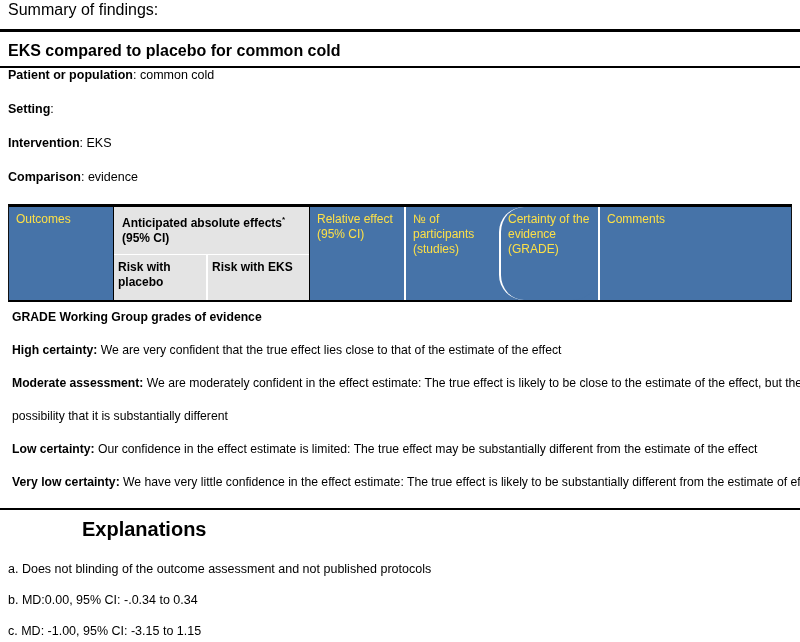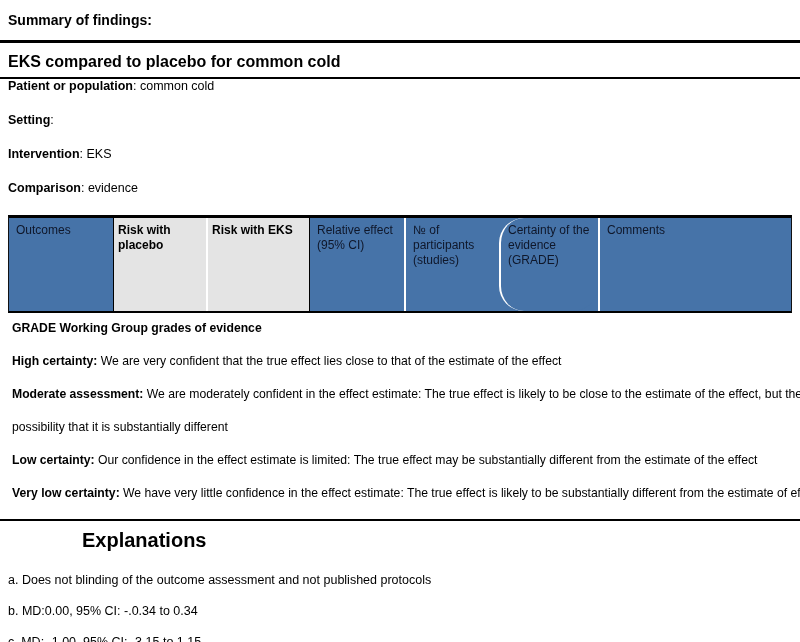--- a/index.html
+++ b/index.html
@@ -2,38 +2,38 @@
 <html><head>
 <meta charset="utf-8">
 <style>
   html,body{margin:0;padding:0;}
   body{
     width:800px;height:642px;overflow:hidden;background:#ffffff;
     font-family:"Liberation Sans","DejaVu Sans",sans-serif;color:#000;
   }
   .page{width:800px;height:642px;position:relative;}
   .pad{padding-left:8px;padding-right:8px;}
-  .summary-label{padding-top:13px;font-size:14px;font-weight:bold;line-height:15px;}
+  .summary-label{padding-top:2px;font-size:16px;font-weight:normal;line-height:15px;}
   .rule{border:0;background:#000;width:100%;padding:0;margin:0;}
   .rule-1{height:3px;margin-top:12px;}
   .rule-2{height:2px;margin-top:5px;}
   .rule-3{height:2px;margin-top:15px;}
   .main-title{margin-top:8px;font-size:16px;font-weight:bold;line-height:21px;}
   .meta{margin-top:0;}
   .meta-line{font-size:12.5px;line-height:15px;margin-bottom:19px;}
   .meta-line b{font-weight:bold;}
   
   .sof-table{
     margin:10px 8px 0 8px;width:784px;box-sizing:border-box;
     border-top:3px solid #000;border-bottom:2px solid #000;
     border-left:1px solid #111;border-right:1px solid #111;
     display:flex;height:98px;background:#4673a8;
   }
   .cell{box-sizing:border-box;font-size:12px;line-height:15px;}
-  .blue{background:#4673a8;color:#0f172a;padding:5px 7px;}
+  .blue{background:#4673a8;color:#fde047;padding:5px 7px;}
   .blue-sep{border-left:2px solid #fff;}
   .col-outcomes{width:104px;}
   .gray-block{
     width:197px;box-sizing:border-box;background:#e4e4e4;color:#000;
     border-left:1px solid #000;border-right:1px solid #000;
     display:flex;flex-direction:column;
   }
   .gray-top{height:48px;box-sizing:border-box;padding:5px 8px;font-weight:bold;border-bottom:1px solid #fff;}
   .gray-top sup{font-size:8px;}
   .gray-bottom{flex:1;display:flex;}
@@ -69,20 +69,21 @@
   <div class="pad meta">
     <div class="meta-line"><b>Patient or population</b><span>: common cold</span></div>
     <div class="meta-line"><b>Setting</b><span>:</span></div>
     <div class="meta-line"><b>Intervention</b><span>: EKS</span></div>
     <div class="meta-line"><b>Comparison</b><span>: evidence</span></div>
   </div>
 
   <div class="sof-table">
     <div class="cell blue col-outcomes">Outcomes</div>
     <div class="gray-block">
+      <div class="cell gray-top"><span>Anticipated absolute effects</span><sup>*</sup><span> (95% CI)</span></div>
       <div class="gray-bottom">
         <div class="cell gray-cell gray-cell-placebo">Risk with placebo</div>
         <div class="cell gray-cell gray-cell-eks">Risk with EKS</div>
       </div>
     </div>
     <div class="cell blue col-relative">Relative effect (95% CI)</div>
     <div class="cell blue blue-sep col-participants">№ of participants (studies)</div>
     <div class="cell blue blue-sep col-certainty">Certainty of the evidence (GRADE)</div>
     <div class="cell blue blue-sep col-comments">Comments</div>
   </div>

